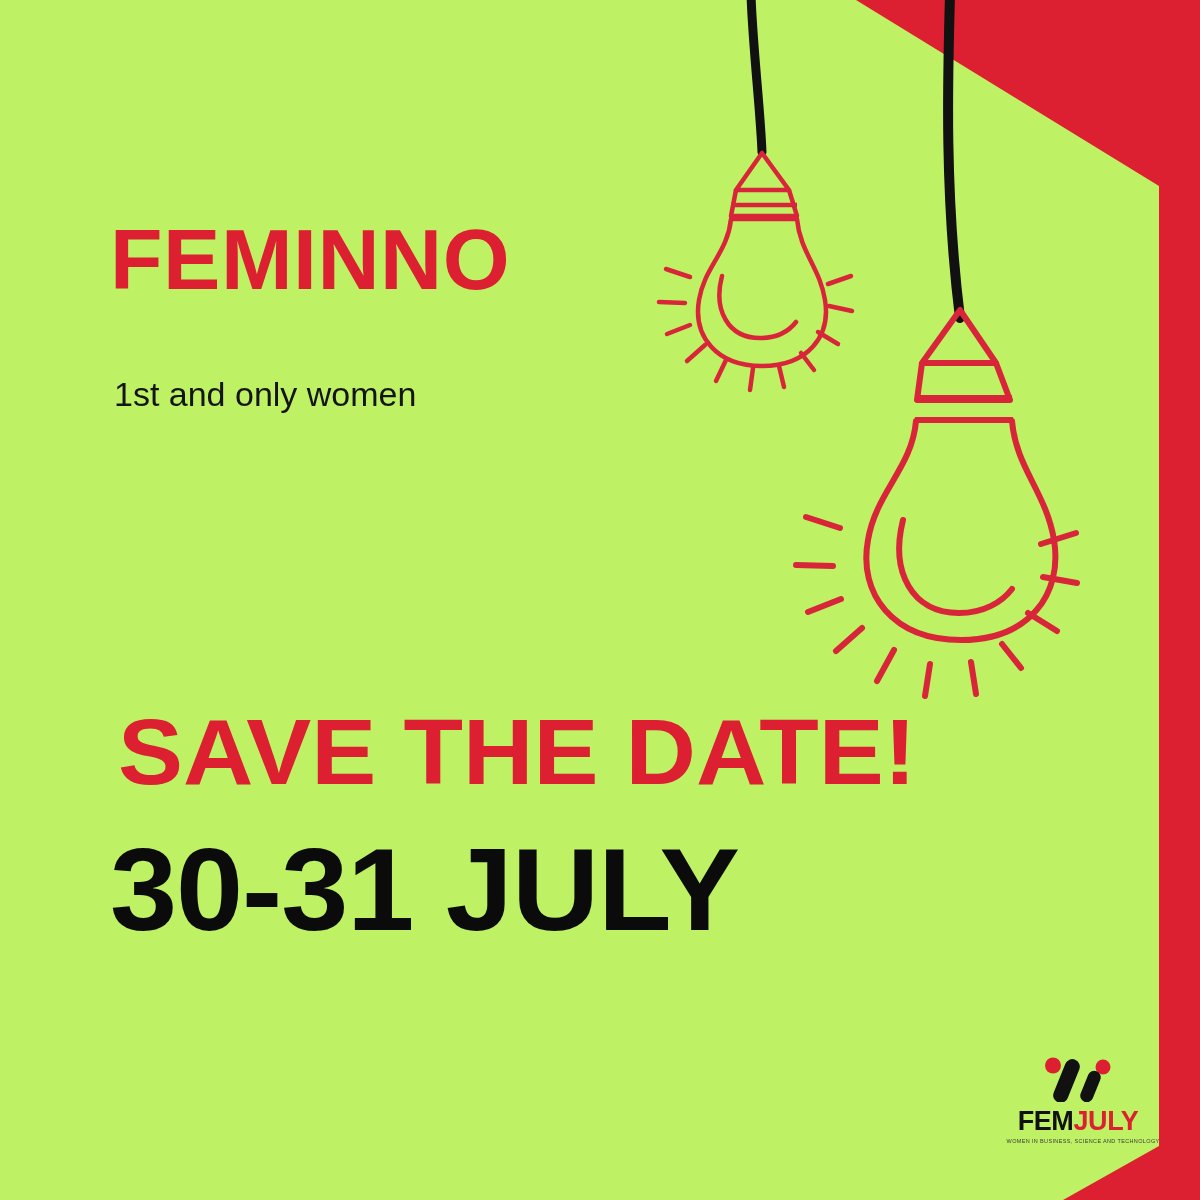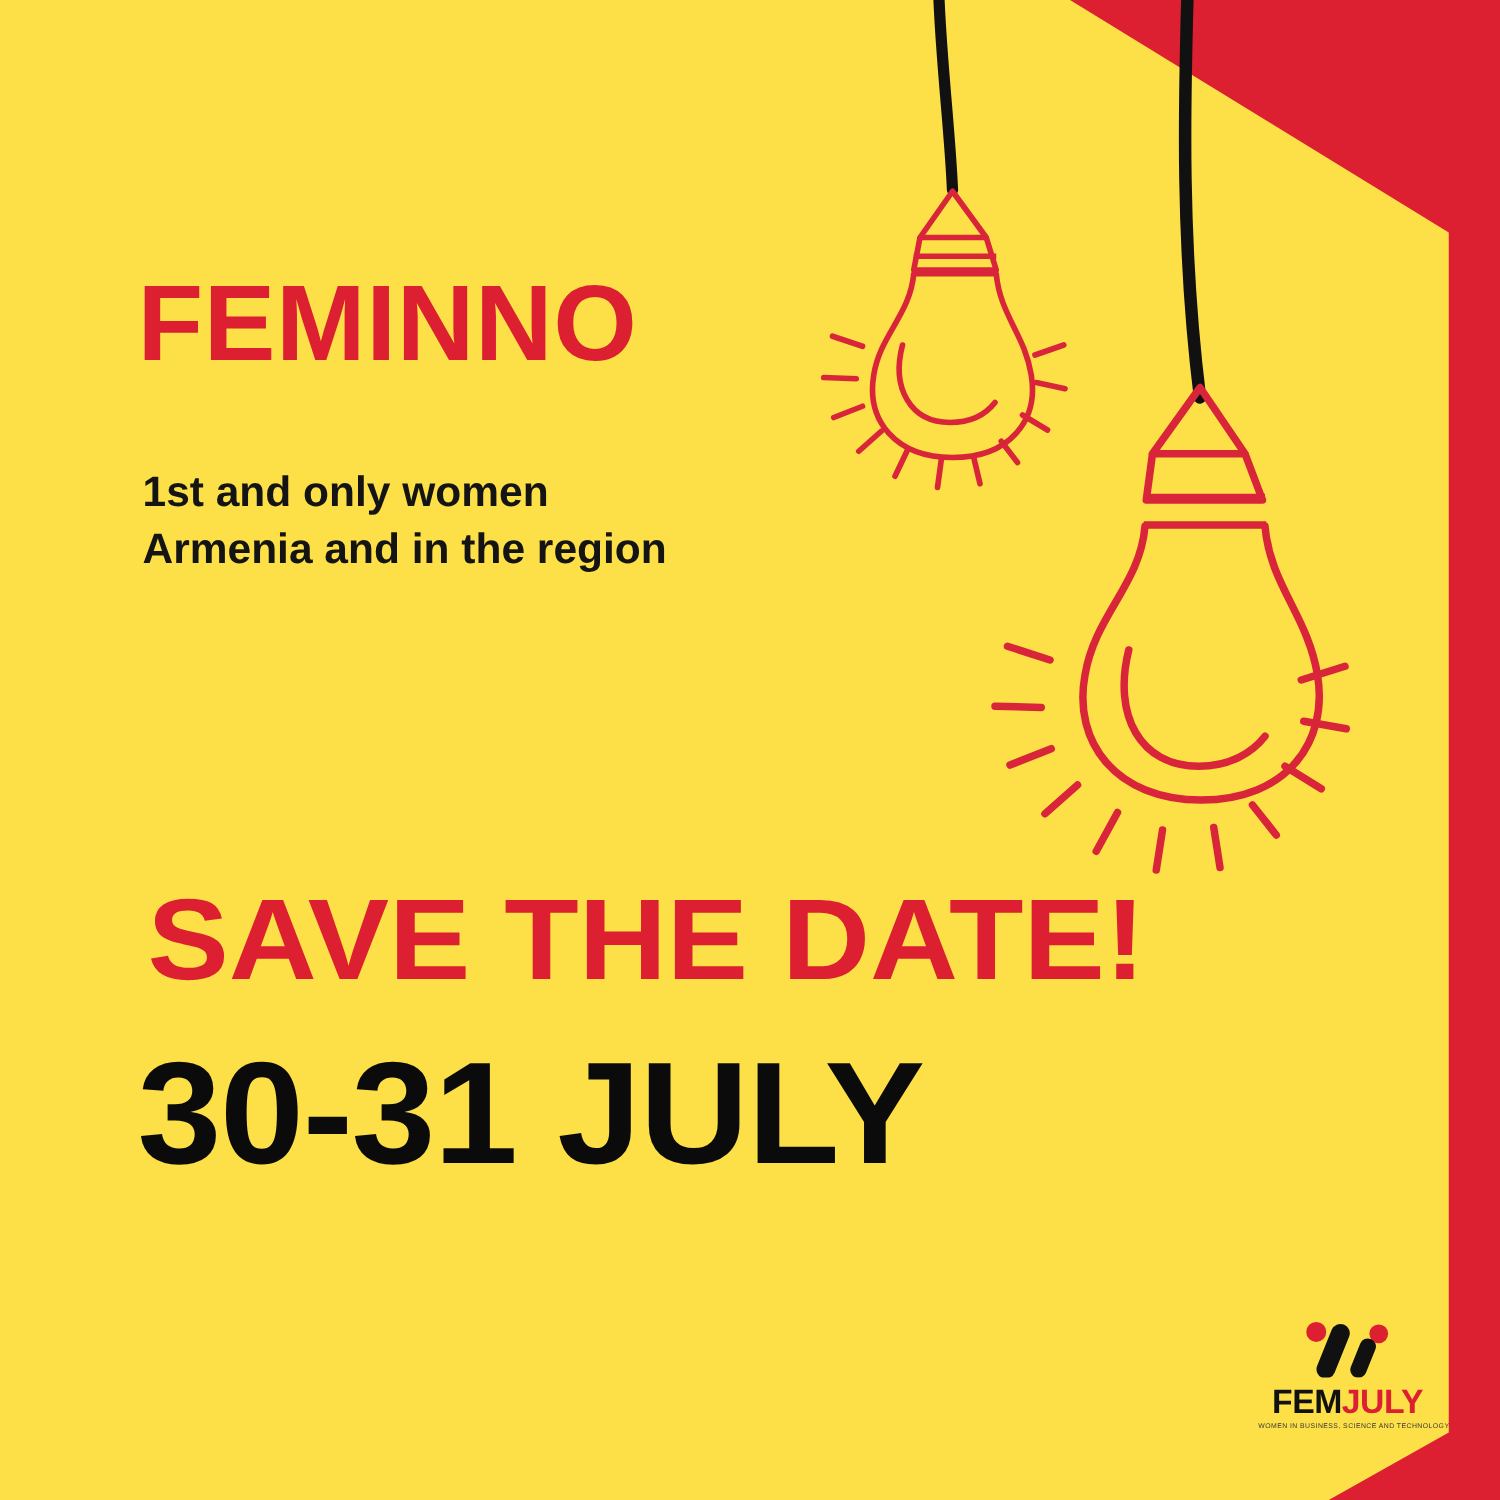--- a/index.html
+++ b/index.html
@@ -9,21 +9,21 @@
     background: #ffffff;
   }
   body {
     font-family: "Liberation Sans", sans-serif;
   }
   #poster {
     position: relative;
     width: 1200px;
     height: 1200px;
     overflow: hidden;
-    background: #fde047;
+    background: #bef264;
   }
   #bg-svg {
     position: absolute;
     left: 0;
     top: 0;
     width: 1200px;
     height: 1200px;
   }
 
   
@@ -38,21 +38,21 @@
     color: #dc2032;
     white-space: nowrap;
   }
   .tagline {
     position: absolute;
     left: 114px;
     top: 372px;
     width: 560px;
     font-size: 34px;
     line-height: 1.33;
-    font-weight: 700;
+    font-weight: 400;
     color: #141414;
   }
   .tagline .tl-line {
     display: block;
     white-space: nowrap;
   }
   .save-line {
     position: absolute;
     left: 118px;
     top: 706px;
@@ -187,21 +187,20 @@
         <line x1="1077" y1="583" x2="1043" y2="577"></line>
         <line x1="1076" y1="533" x2="1041" y2="544"></line>
       </g>
     </g>
   </svg>
 
   <div class="brand-title">FEMINNO</div>
 
   <div class="tagline">
     <span class="tl-line">1st and only women</span>
-    <span class="tl-line">Armenia and in the region</span>
   </div>
 
   <div class="save-line">SAVE THE DATE!</div>
 
   <div class="date-line">30-31 JULY</div>
 
   <div id="logo">
     <svg id="logo-mark" width="74" height="46" viewBox="0 0 74 46">
       <circle cx="12" cy="9.5" r="8" fill="#dc2032"></circle>
       <circle cx="62" cy="11" r="7.5" fill="#dc2032"></circle>

